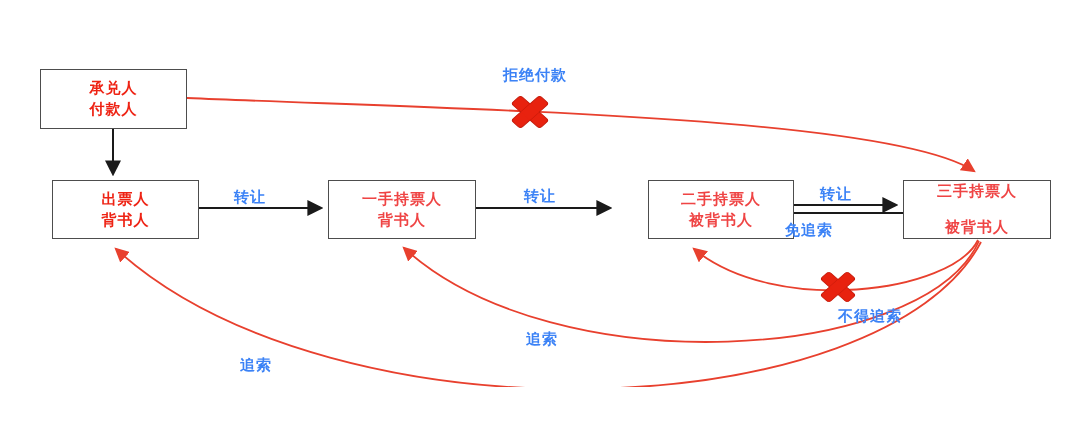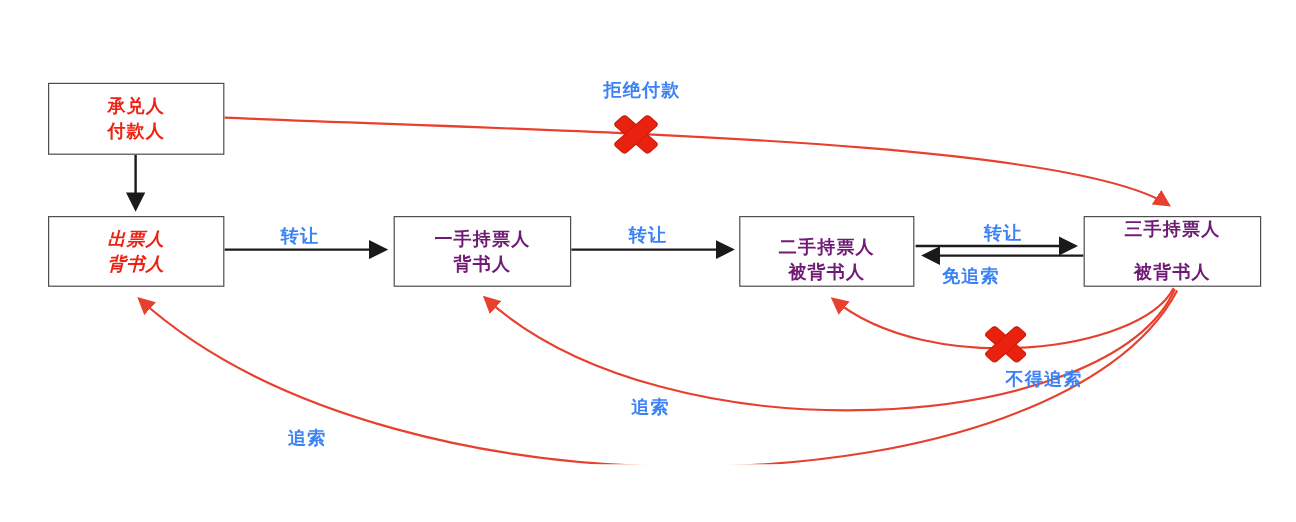--- a/index.html
+++ b/index.html
@@ -21,21 +21,21 @@
     flex-direction: column;
     align-items: center;
     justify-content: center;
     font-size: 15px;
     font-weight: bold;
     line-height: 21px;
     text-align: center;
     letter-spacing: 1px;
   }
   .box.red   { color: #ee2213; }
-  .box.black { color: #701a75; }
+  .box.black { color: #ef4444; }
   .lbl {
     position: absolute;
     transform: translateX(-50%);
     color: #3b82f6;
     font-size: 15px;
     font-weight: bold;
     white-space: nowrap;
     letter-spacing: 1px;
   }
 </style>
@@ -75,31 +75,31 @@
       <rect x="-6" y="-19" width="12" height="38" rx="3" fill="#e8220f" stroke="#c61a0a" stroke-width="1"></rect>
       <rect x="-6" y="-6" width="12" height="12" fill="#e8220f"></rect>
     </g>
   </svg>
 
   <div class="box red" style="left:40px; top:69px; width:147px; height:60px;">
     <div>承兑人</div>
     <div>付款人</div>
   </div>
 
-  <div class="box red" style="left:40px; top:180px; width:147px; height:59px;font-style:italic;">
+  <div class="box red" style="left:52px; top:180px; width:147px; height:59px;">
     <div>出票人</div>
     <div>背书人</div>
   </div>
 
   <div class="box black" style="left:328px; top:180px; width:148px; height:59px;">
     <div>一手持票人</div>
     <div>背书人</div>
   </div>
 
-  <div class="box black" style="left:616px; top:180px; width:146px; height:59px;justify-content:flex-end;">
+  <div class="box black" style="left:648px; top:180px; width:146px; height:59px;">
     <div>二手持票人</div>
     <div>被背书人</div>
   </div>
 
   <div class="box black" style="left:903px; top:180px; width:148px; height:59px;justify-content:space-between;">
     <div>三手持票人</div>
     <div>被背书人</div>
   </div>
 
   <div class="lbl" style="left:535px; top:66px;">拒绝付款</div>

